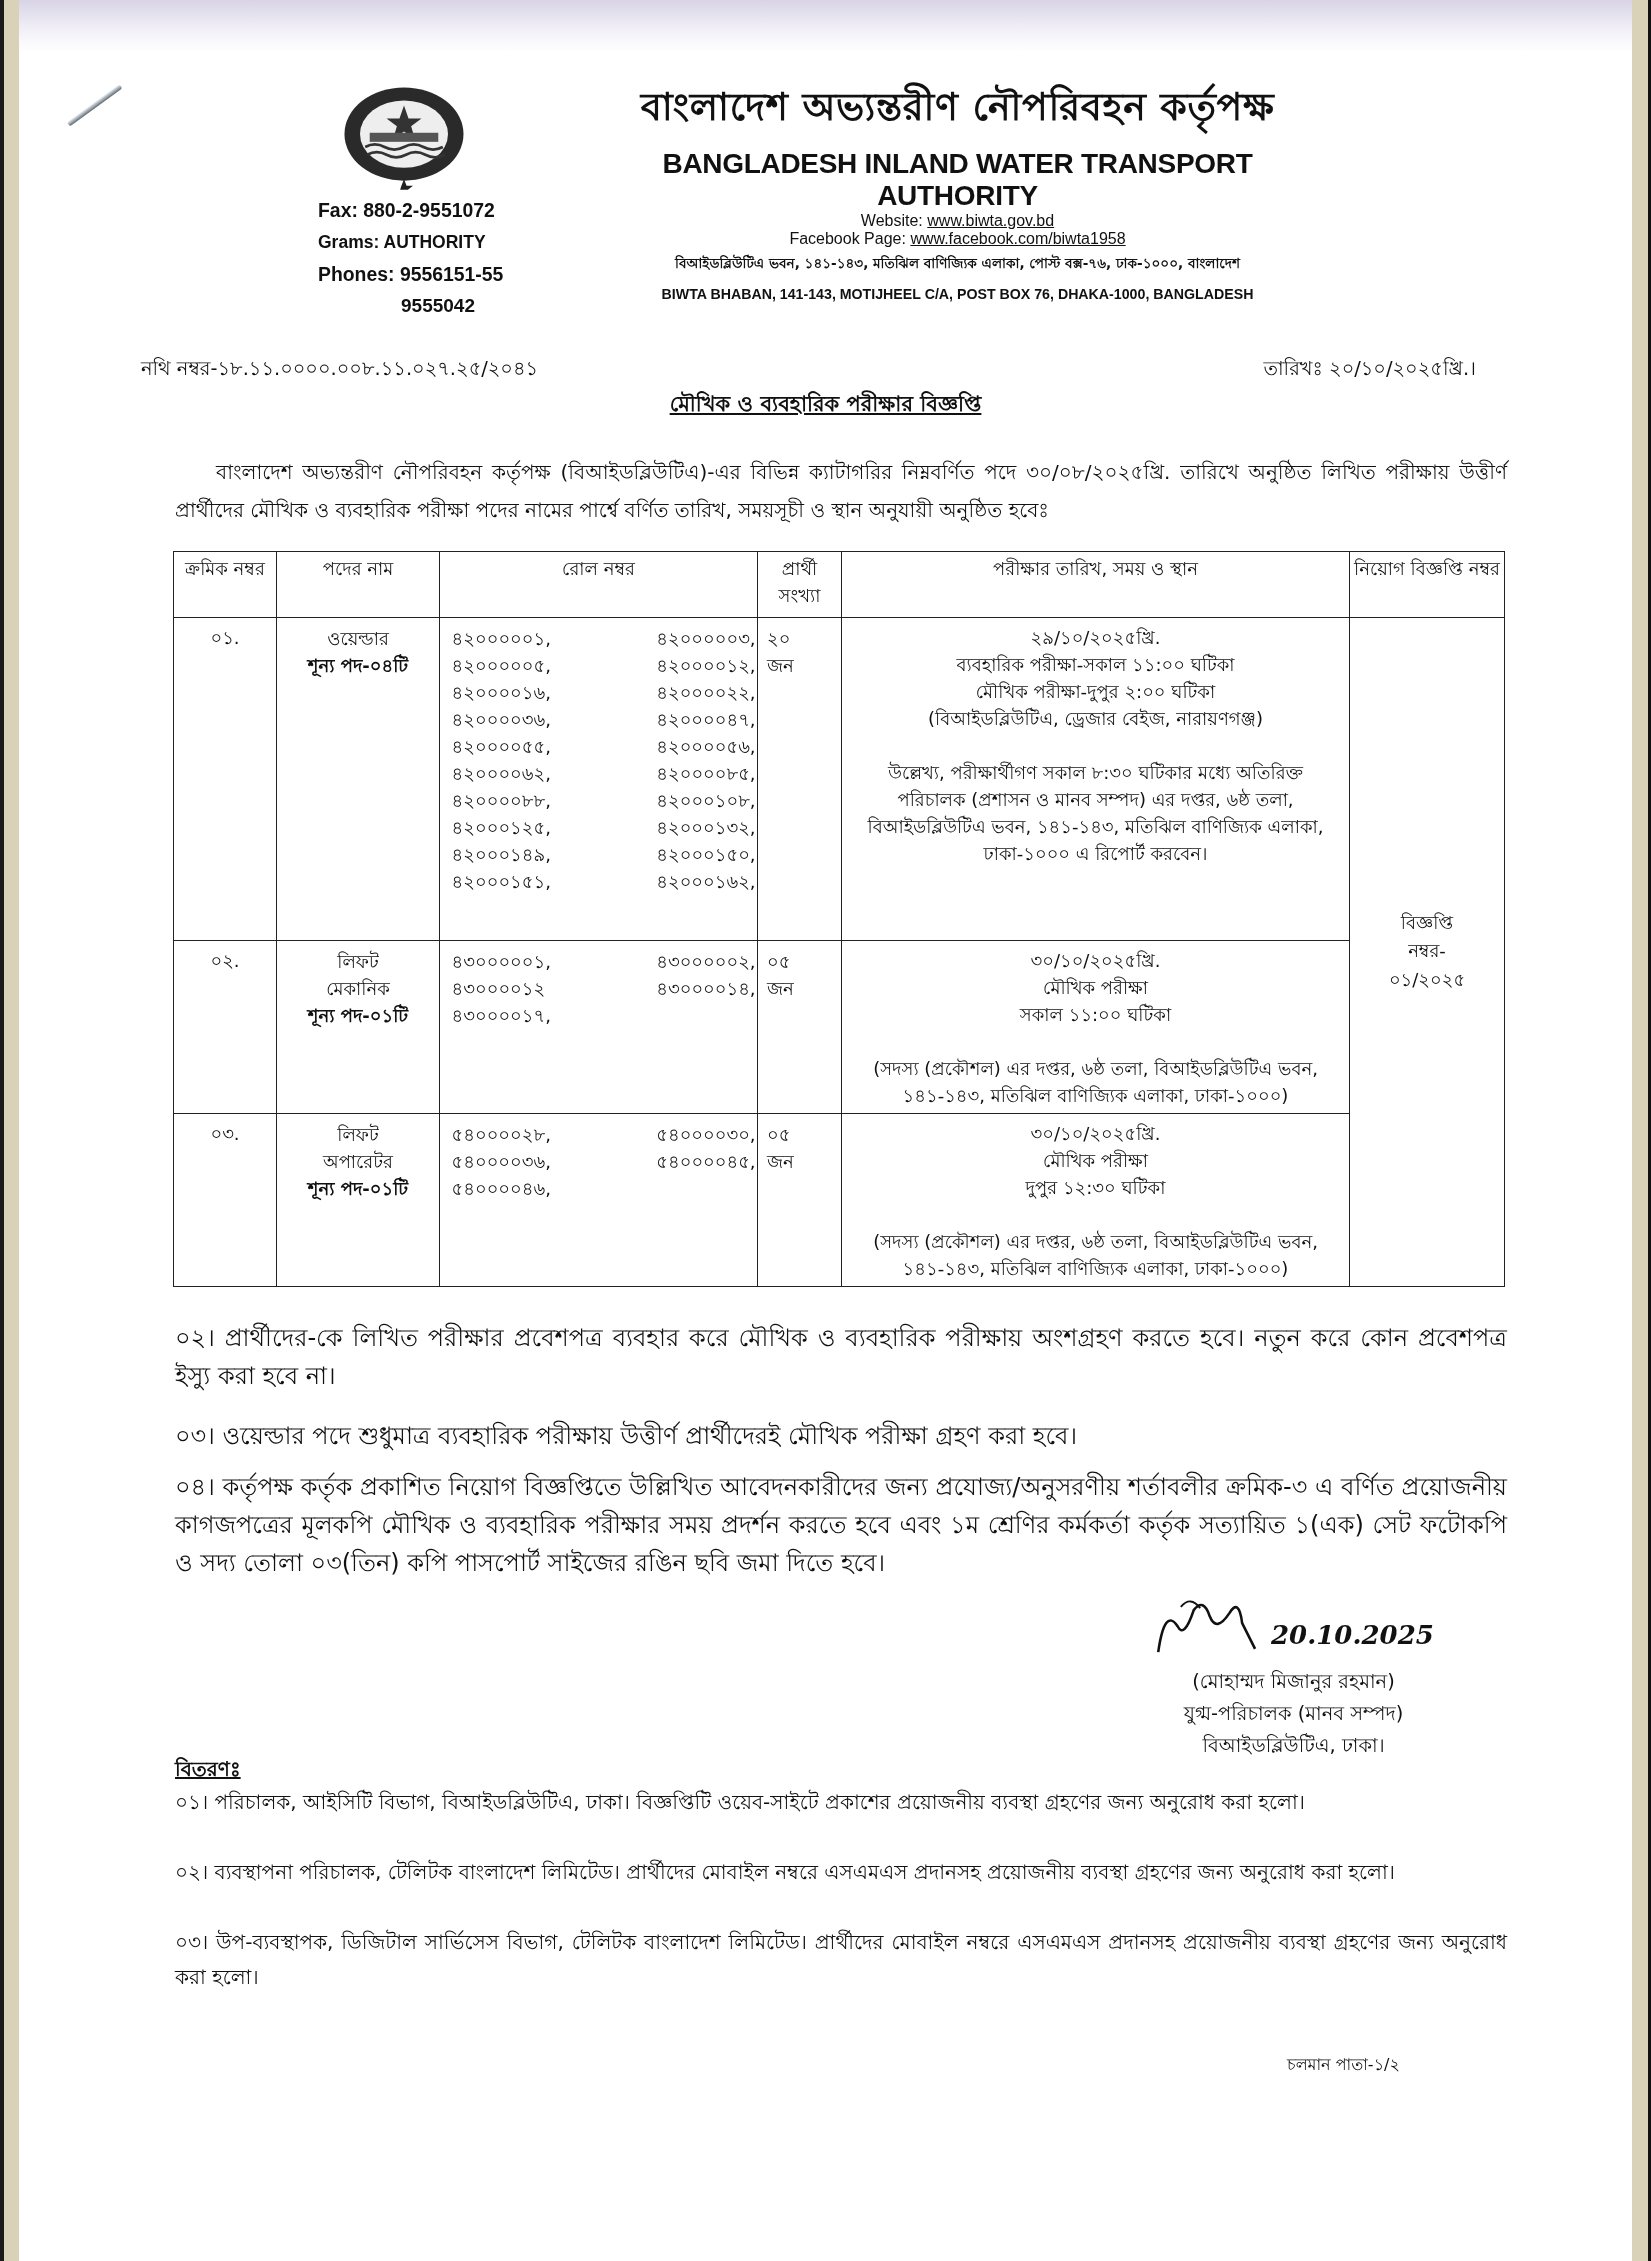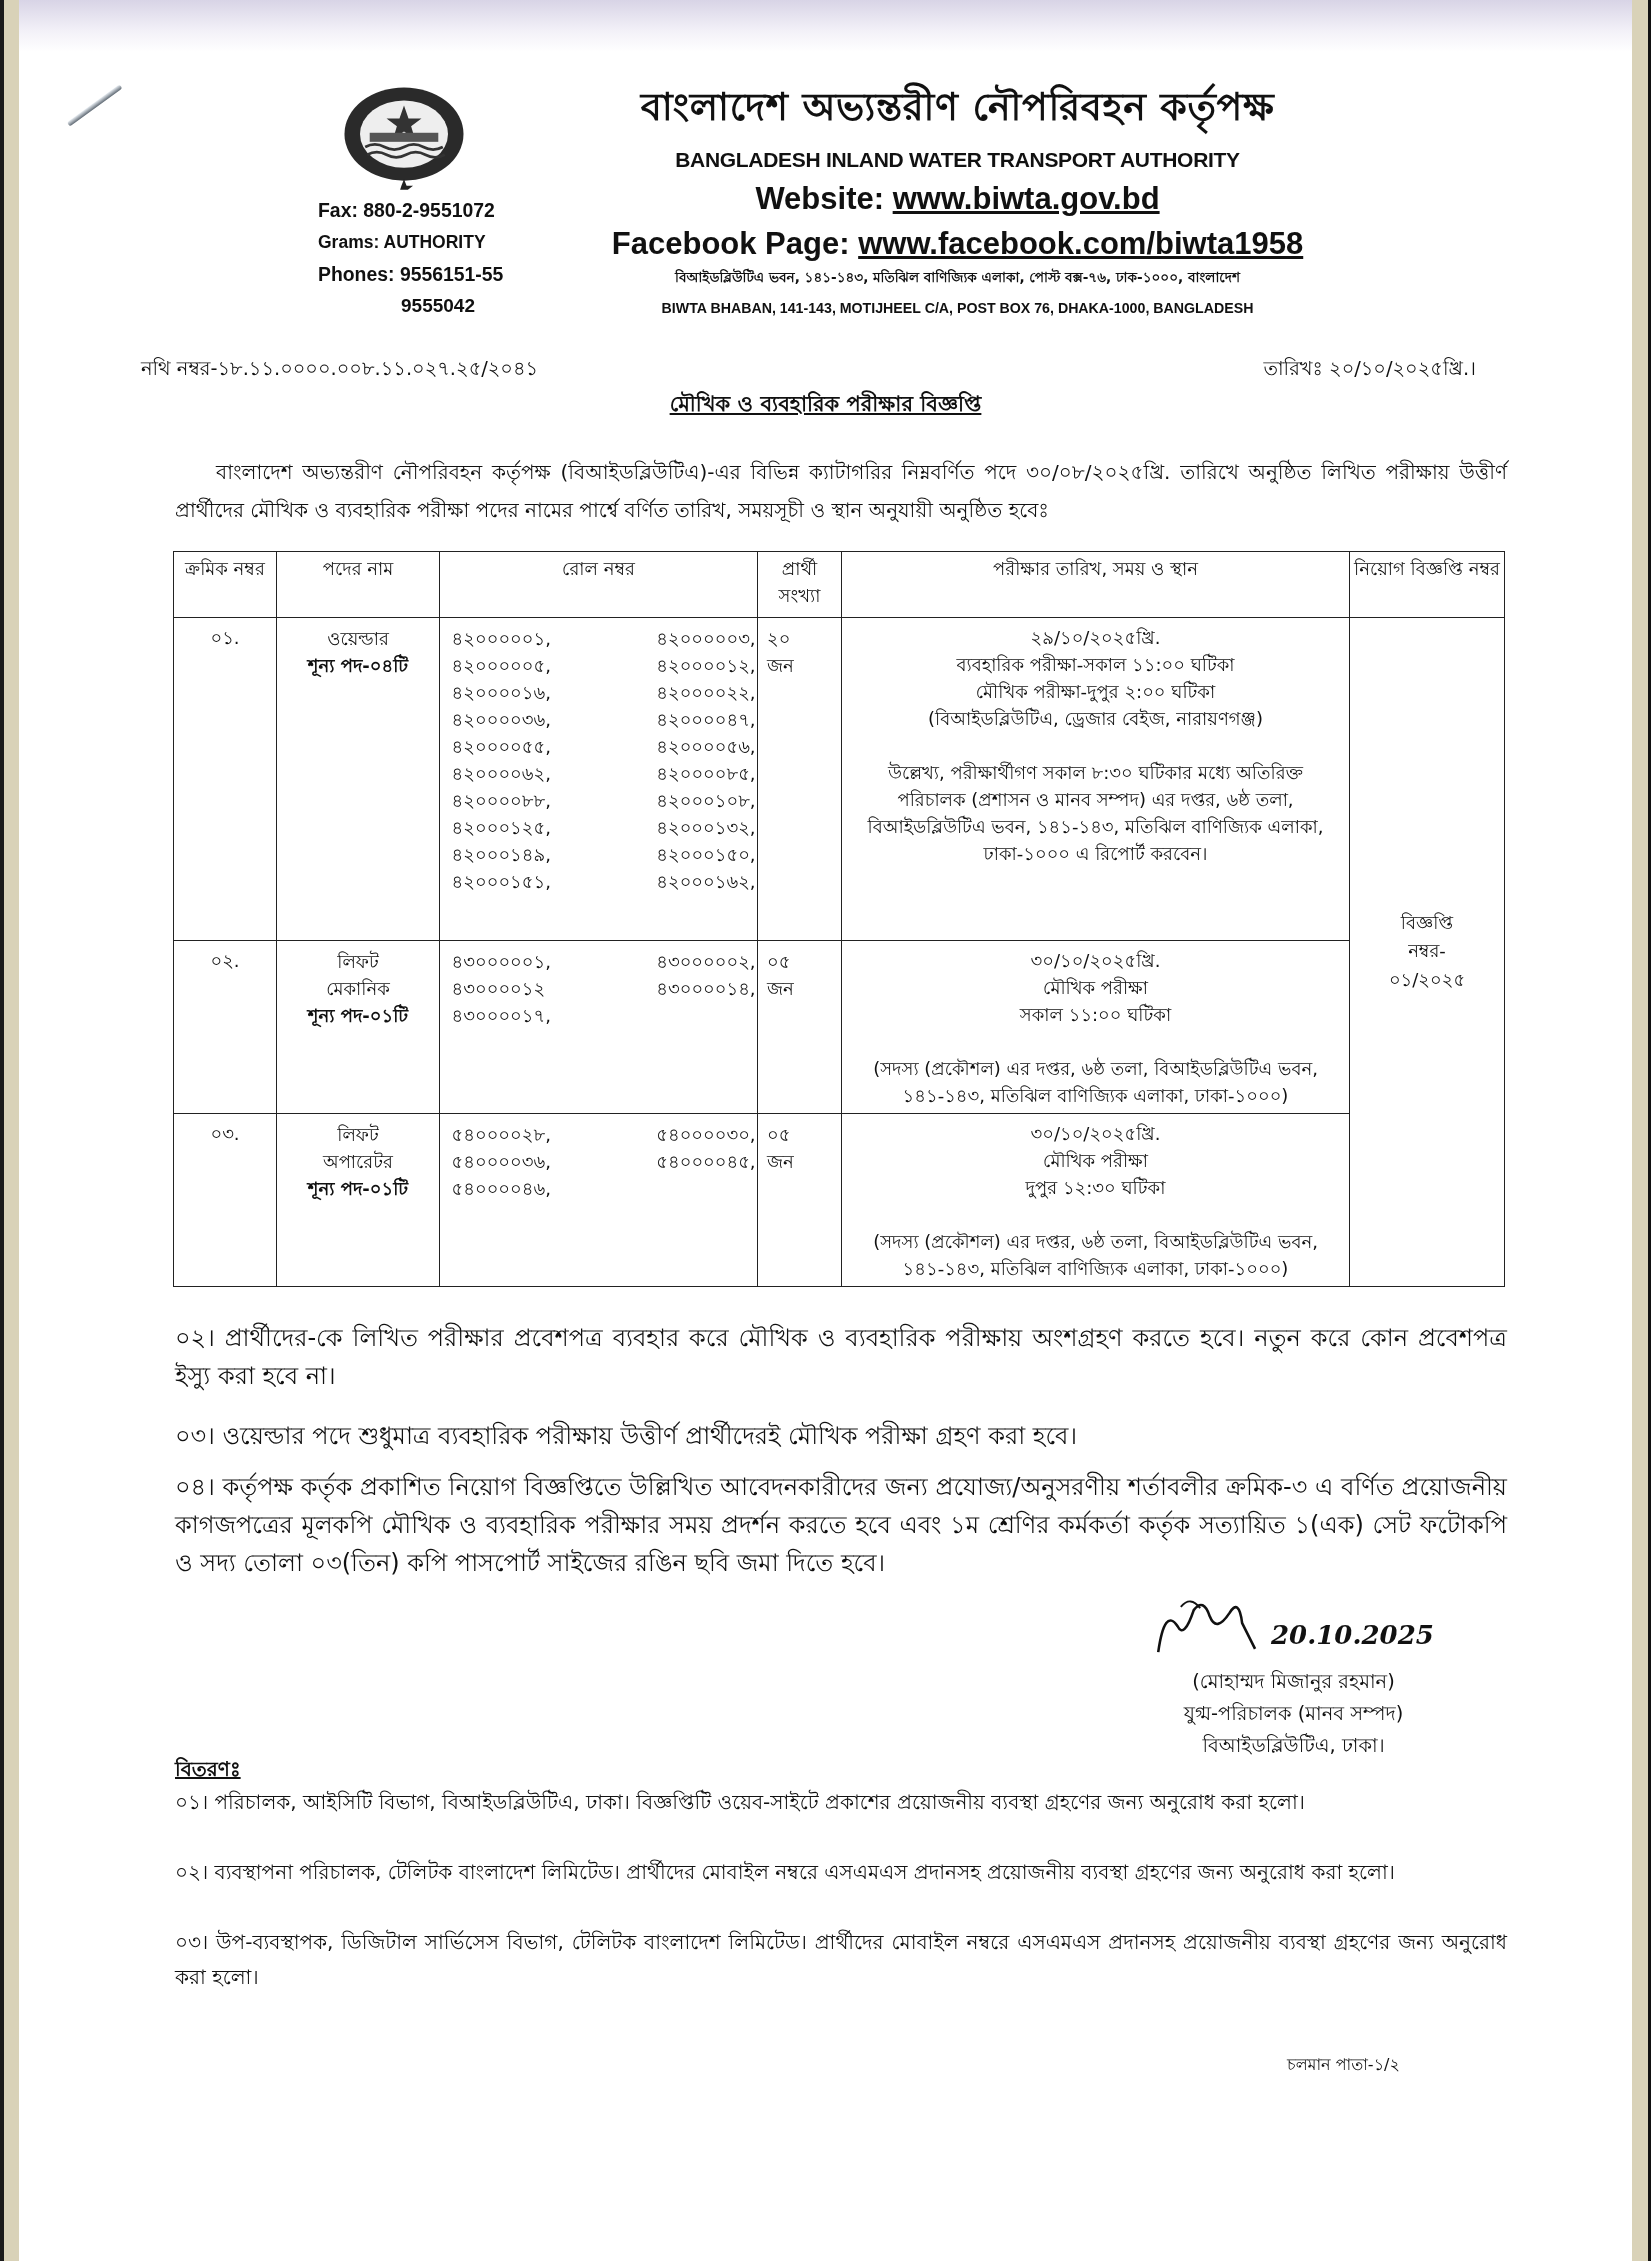--- a/index.html
+++ b/index.html
@@ -23,23 +23,23 @@
   .logo { left: 336px; top: 81px; width: 136px; height: 110px; }
 
   .contact { left: 318px; top: 194px; font-family: "Liberation Sans", sans-serif;
     font-weight: bold; line-height: 32px; }
   .contact .fax { font-size: 19.4px; }
   .contact .small { font-size: 17.5px; }
   .contact .phone2 { padding-left: 83px; font-size: 19px; }
 
   .hdr { left: 605px; top: 78px; width: 705px; text-align: center; }
   .hdr .bn-title { font-size: 38px; font-weight: bold; letter-spacing: 0.6px; line-height: 58px; }
-  .hdr .en-title { font-family: "Liberation Sans", sans-serif; font-weight: bold; font-size: 21px;
+  .hdr .en-title { font-family: "Liberation Sans", sans-serif; font-weight: bold; font-size: 28px;
     margin-top: 11.6px; letter-spacing: -0.3px; }
-  .hdr .web, .hdr .fb { font-family: "Liberation Sans", sans-serif; font-weight: bold; font-size: 31px; margin-top: 9px; }
+  .hdr .web, .hdr .fb { font-family: "Liberation Sans", sans-serif; font-weight: normal; font-size: 16px; }
   .hdr .web a, .hdr .fb a { color: #111; text-decoration: underline; }
   .hdr .addr-bn { font-size: 13.6px; font-weight: bold; margin-top: 5.2px; white-space: nowrap; }
   .hdr .addr-en { font-family: "Liberation Sans", sans-serif; font-weight: bold; font-size: 14.2px;
     margin-top: 10px; white-space: nowrap; }
 
   .ref { left: 141px; top: 354px; font-size: 19.4px; }
   .date { right: 175px; top: 354px; font-size: 19.4px; }
   .notice-title { left: 0; width: 1651px; top: 388px; text-align: center; font-size: 21px; font-weight: bold; }
   .notice-title span { text-decoration: underline; }
 

